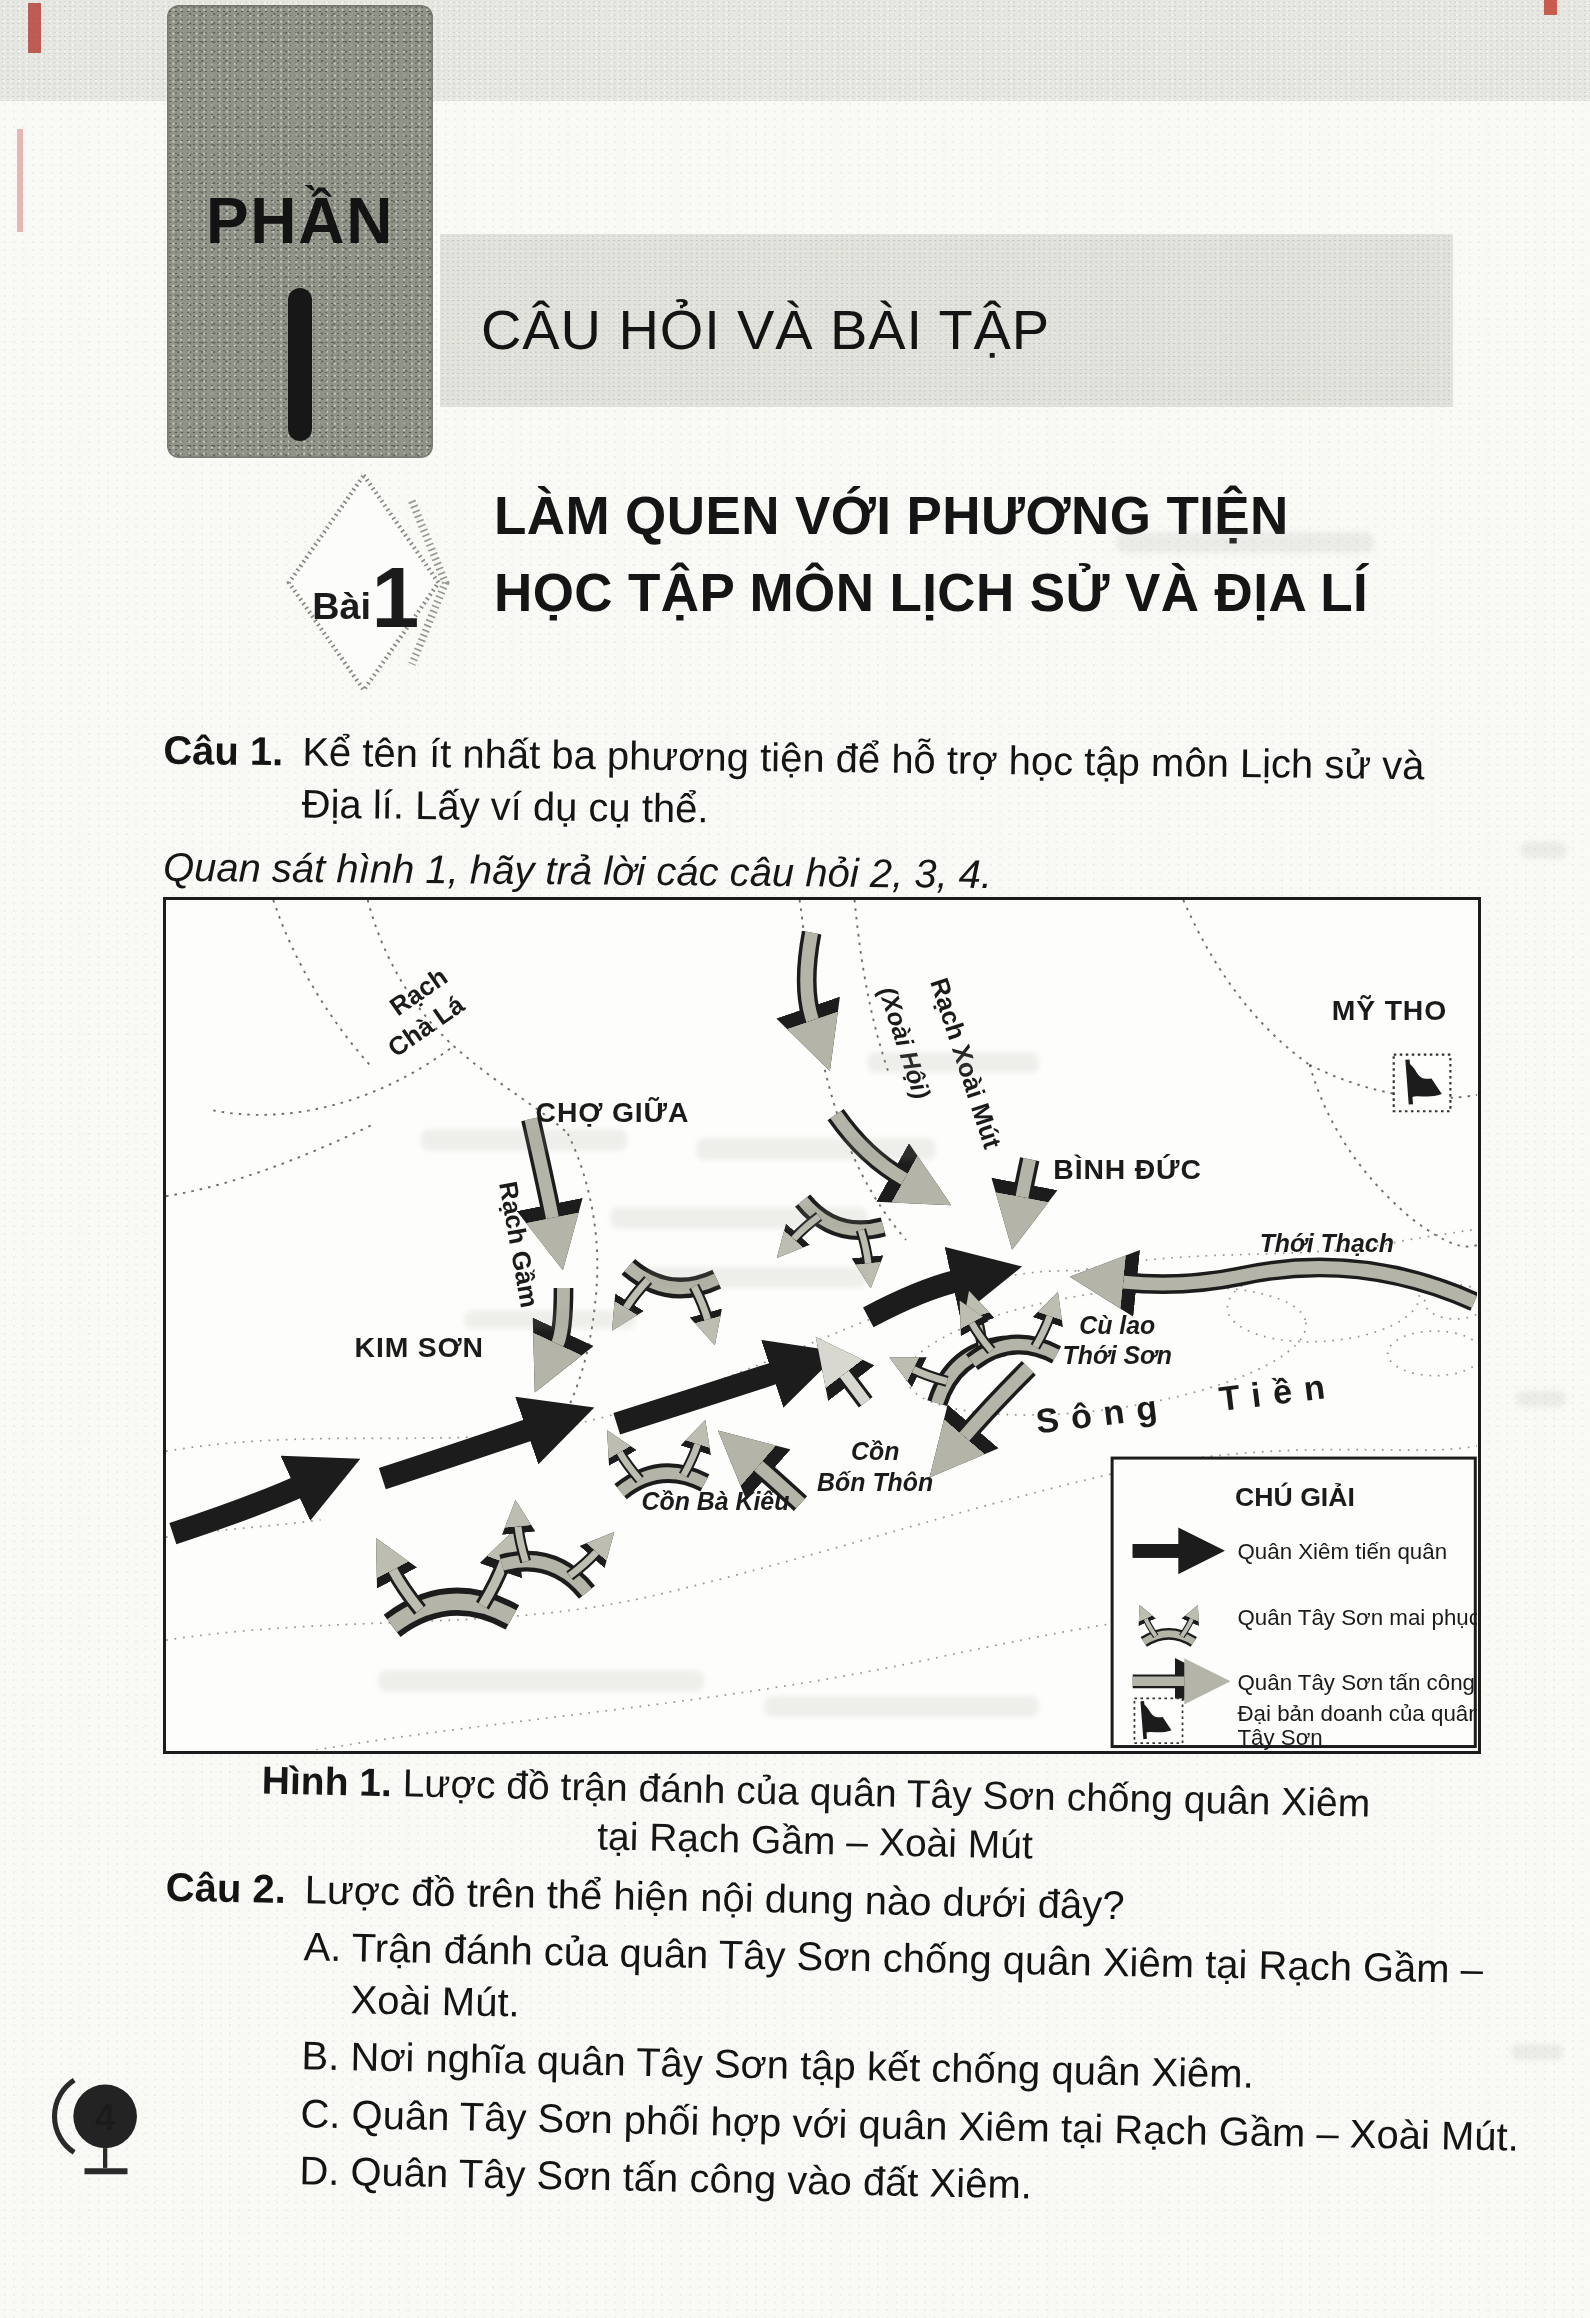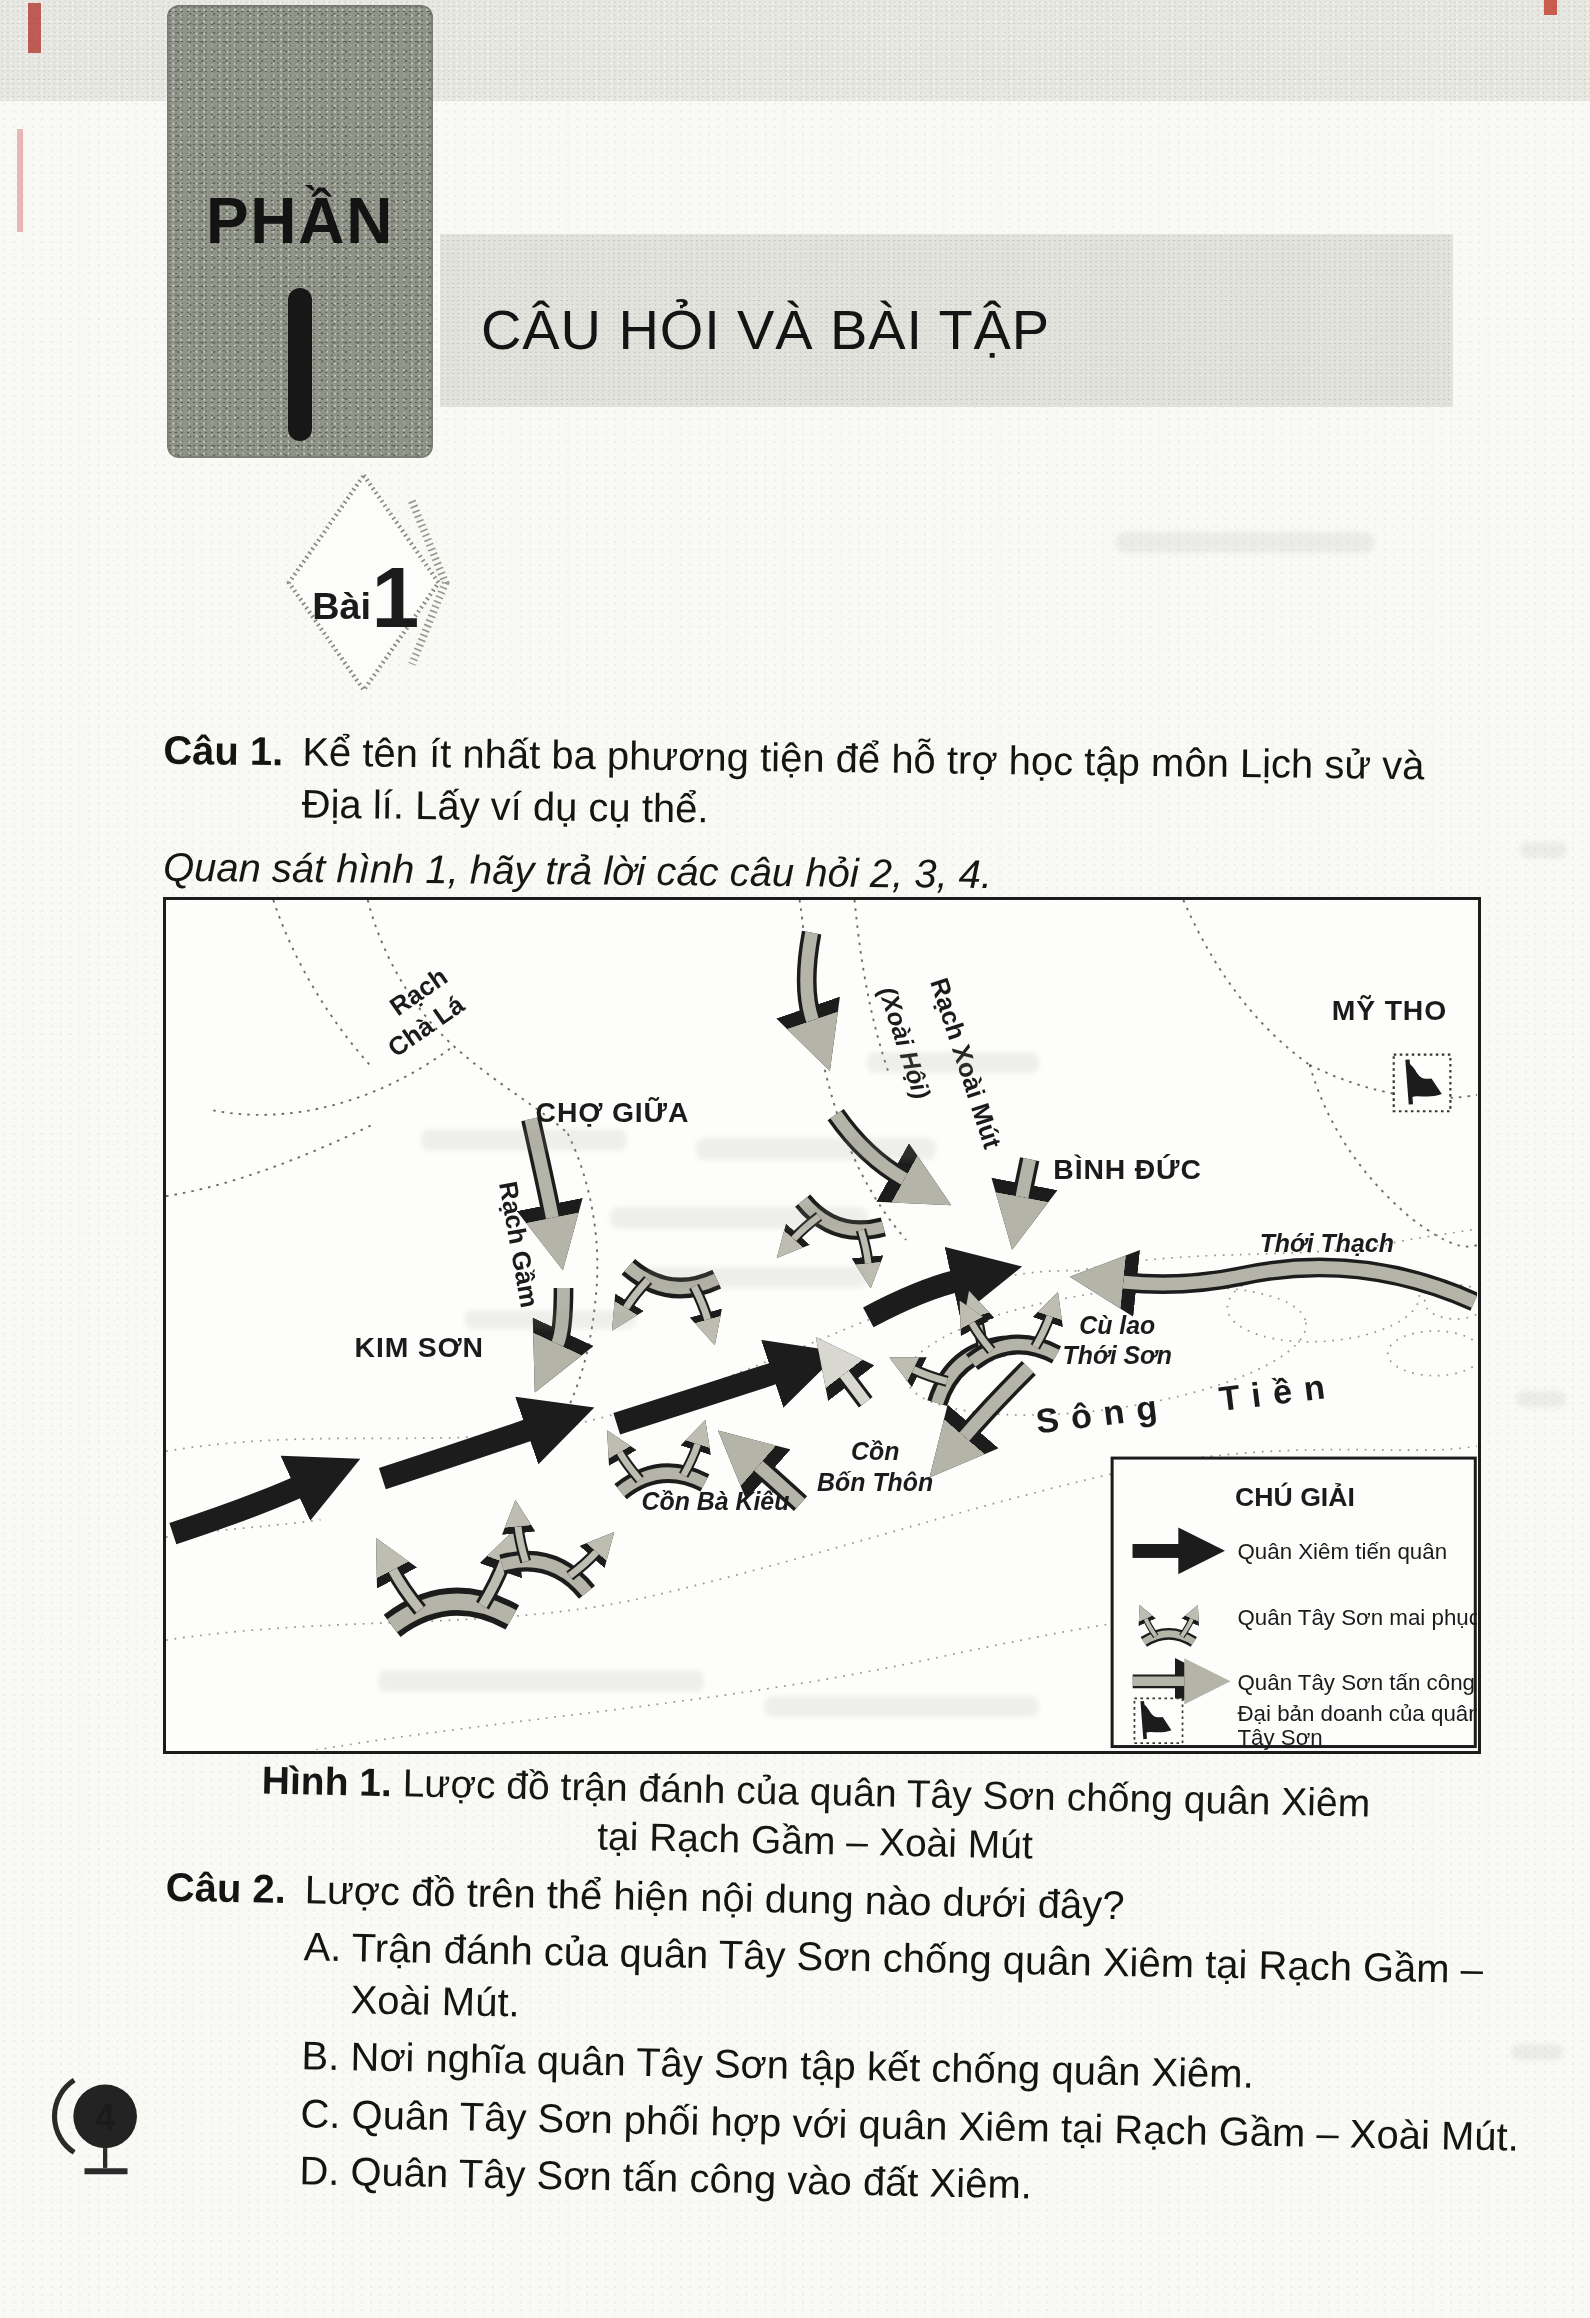--- a/index.html
+++ b/index.html
@@ -97,20 +97,24 @@
   <div class="abs title-bar">
     <div class="main-title">CÂU HỎI VÀ BÀI TẬP</div>
   </div>
 
   <svg class="abs" style="left:283px;top:471px;" width="232" height="232" viewBox="0 0 270 270">
     <polygon points="94,5 181,130 94,255 7,130" fill="#fcfcfa" stroke="#8a8a82" stroke-width="5" stroke-dasharray="2 4"></polygon>
     <polyline points="150,35 189,130 150,225" fill="none" stroke="#9a9a90" stroke-width="9" stroke-dasharray="2 4"></polyline>
     <text x="34" y="172" font-size="44" font-weight="bold">Bài</text>
     <text x="103" y="182" font-size="100" font-weight="bold">1</text>
   </svg>
+  <div class="abs lesson-title">
+    <div>LÀM QUEN VỚI PHƯƠNG TIỆN</div>
+    <div>HỌC TẬP MÔN LỊCH SỬ VÀ ĐỊA LÍ</div>
+  </div>
 
   <div class="abs q-block q1">
     <div><span class="b lbl">Câu 1.</span><span>Kể tên ít nhất ba phương tiện để hỗ trợ học tập môn Lịch sử và</span></div>
     <div class="hang">Địa lí. Lấy ví dụ cụ thể.</div>
   </div>
   <div class="abs note">Quan sát hình 1, hãy trả lời các câu hỏi 2, 3, 4.</div>
 
   <div class="abs map-frame">
   <svg width="1311" height="850" viewBox="0 0 1527 990">
     <defs>

